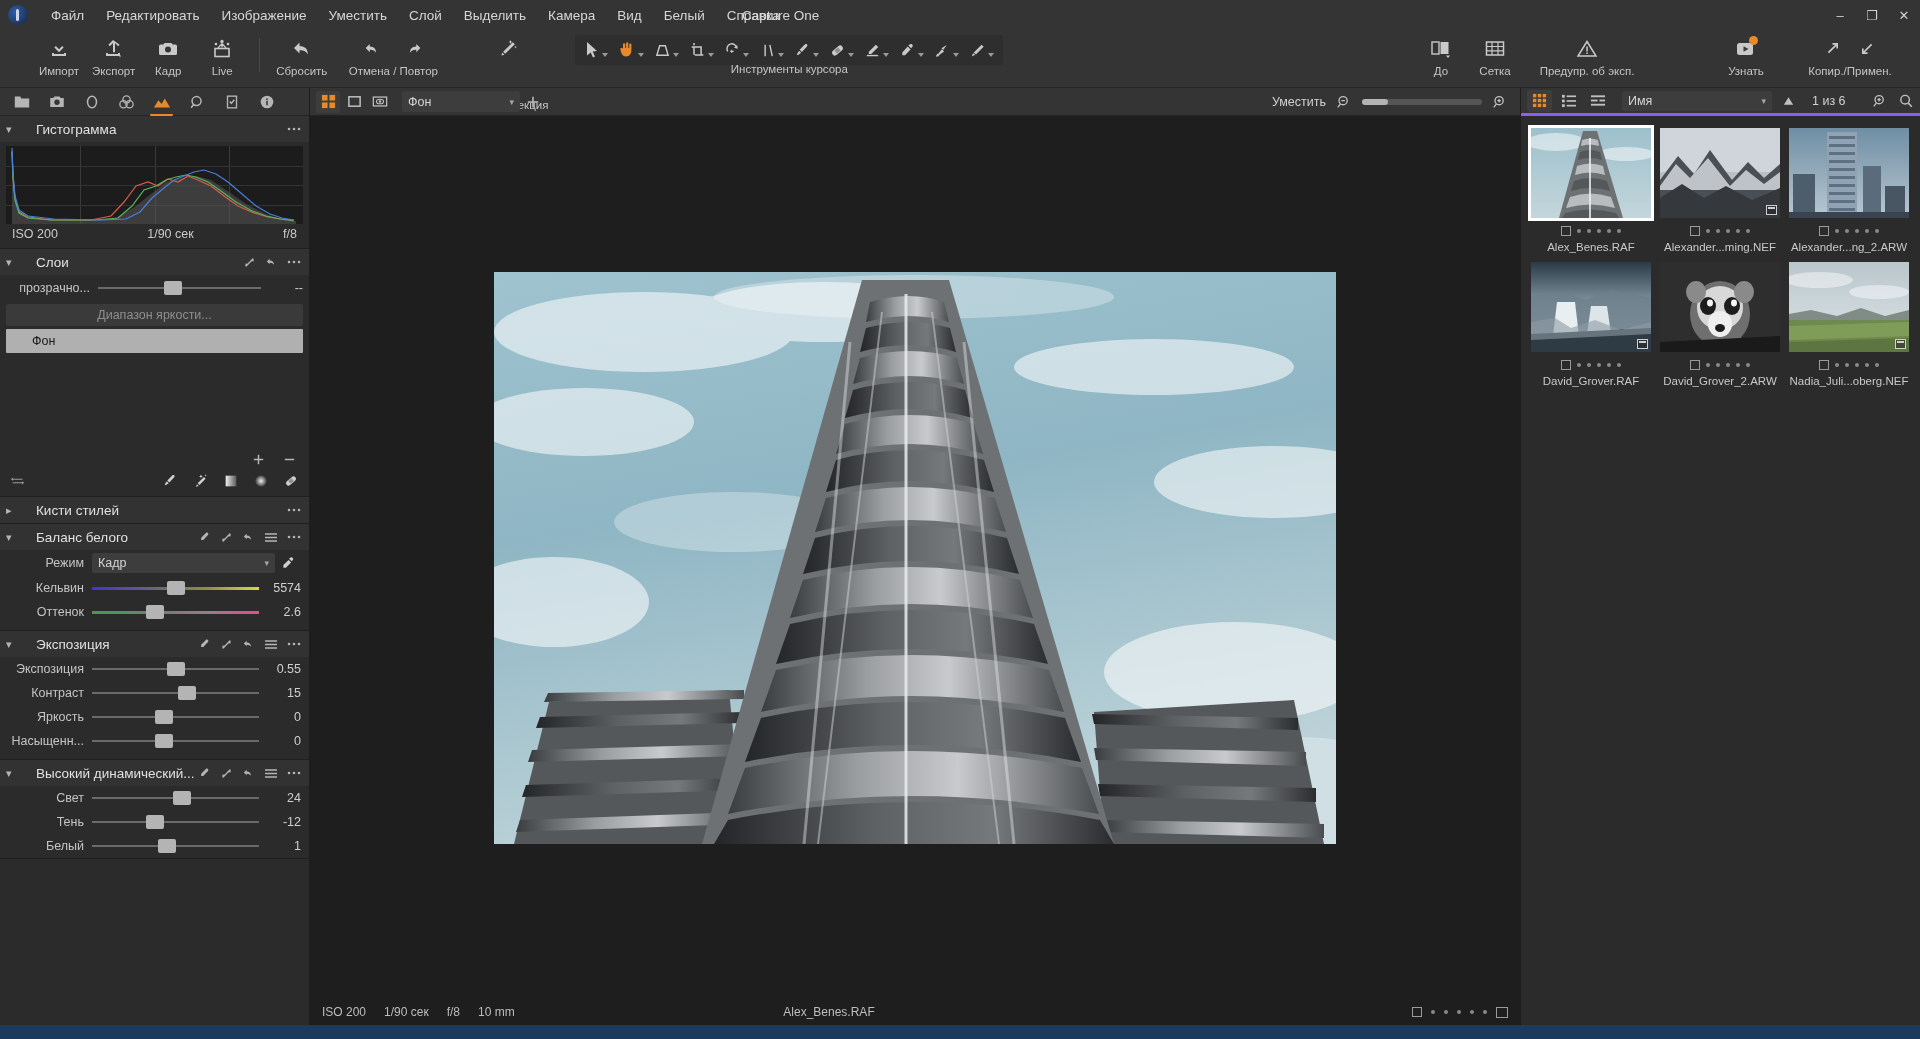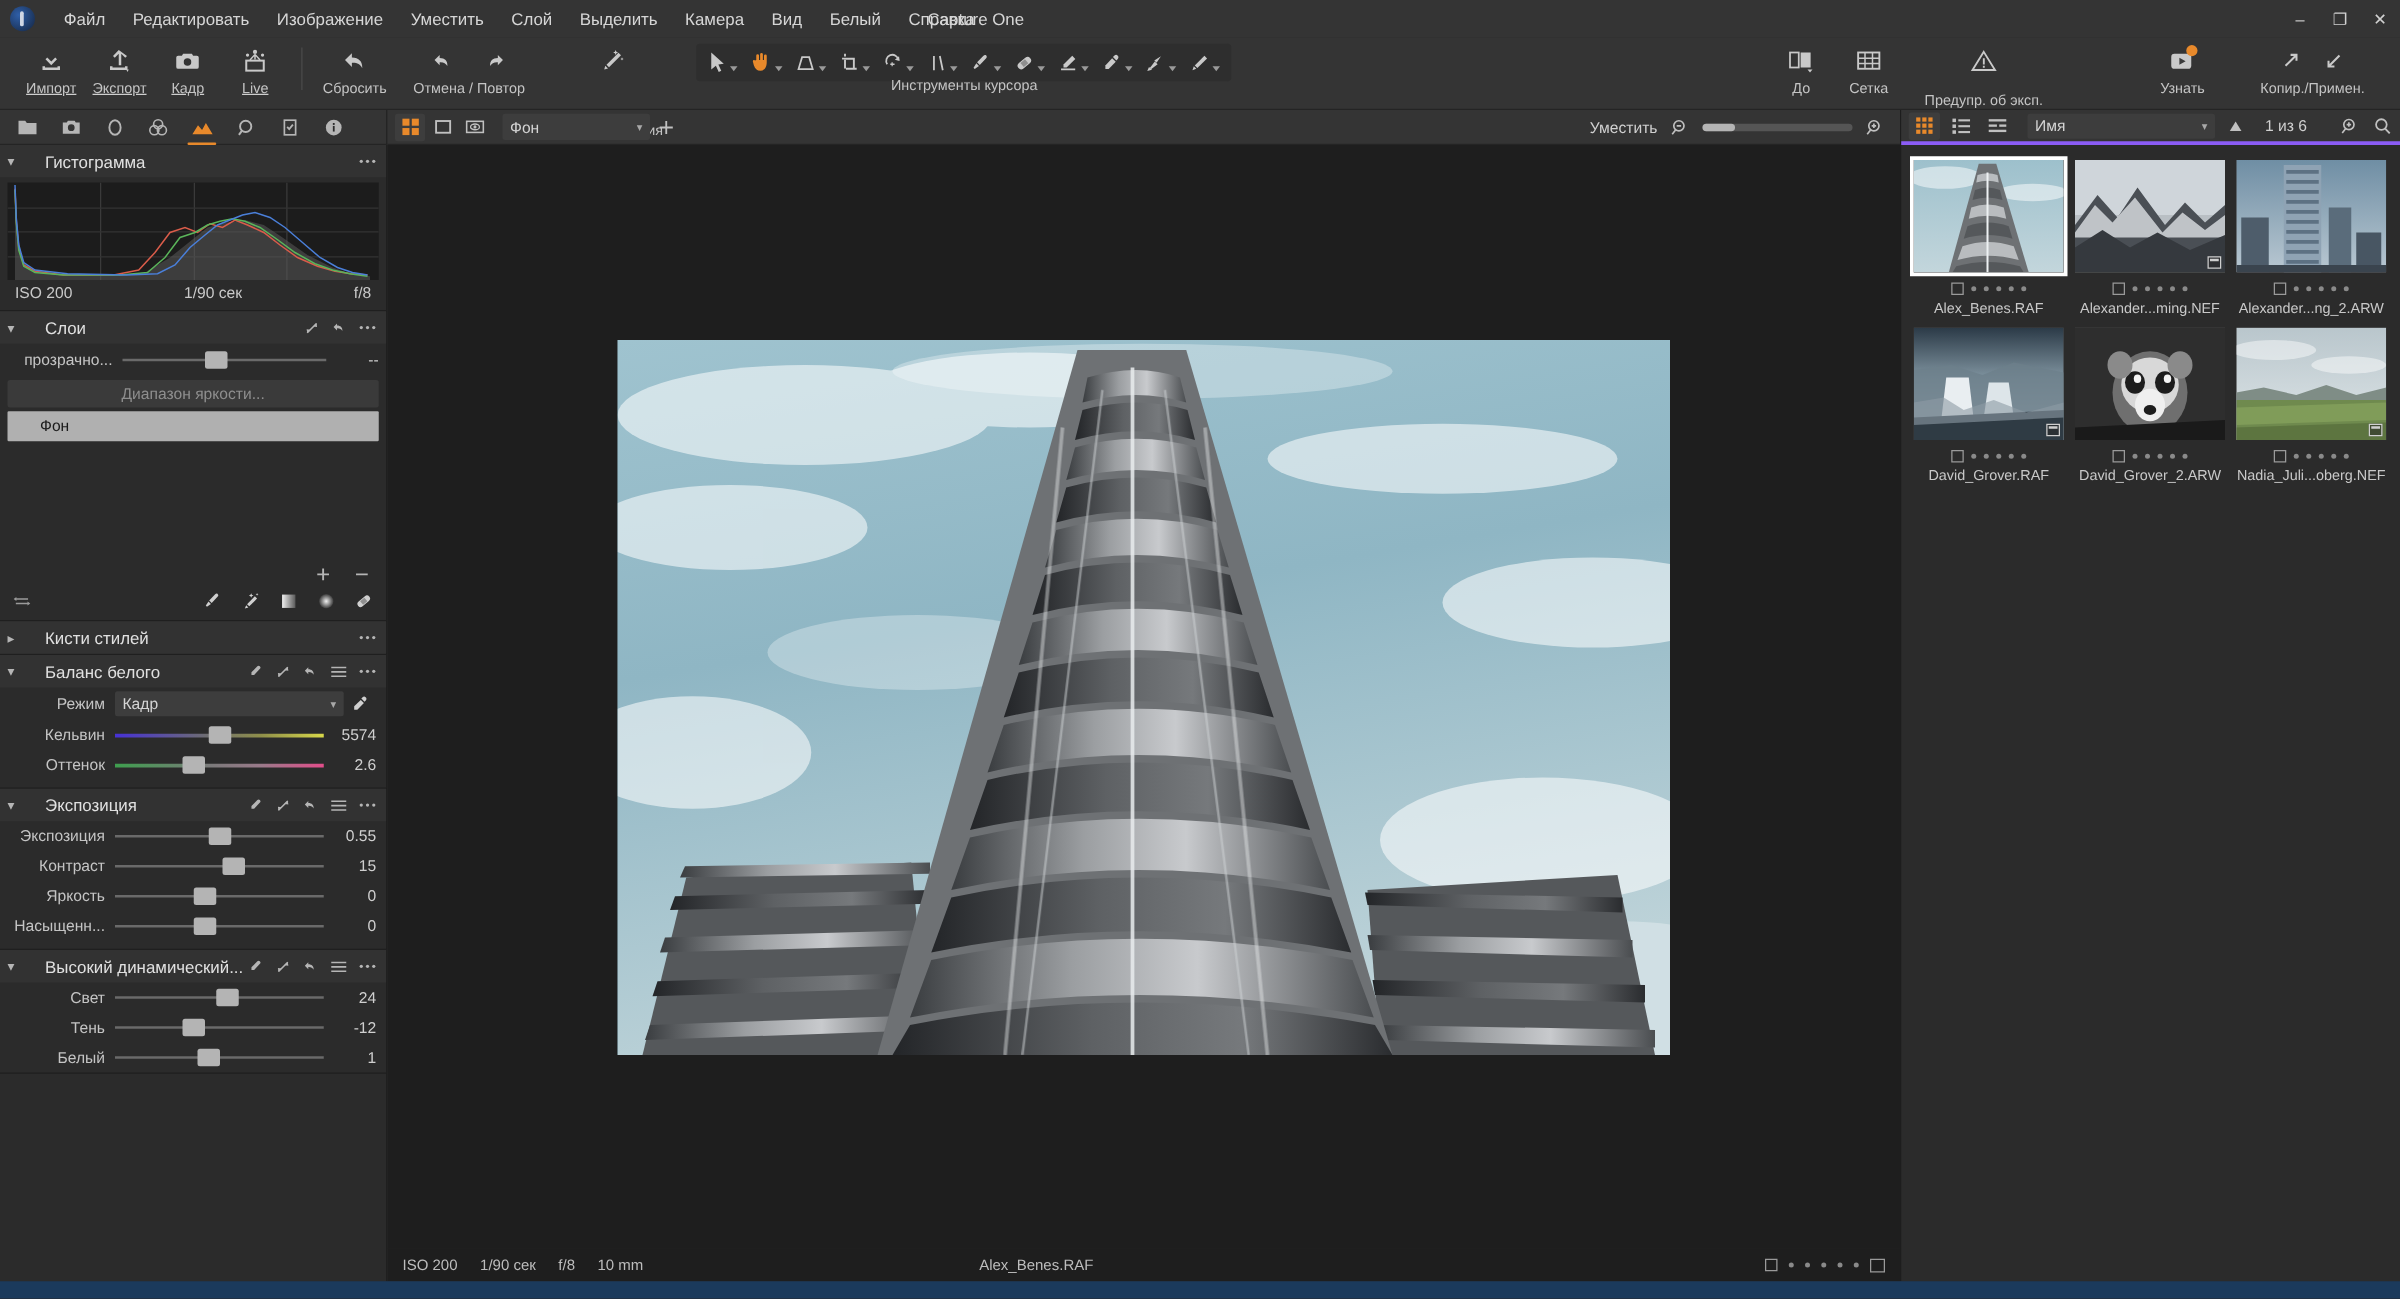--- a/index.html
+++ b/index.html
@@ -165,21 +165,21 @@
     <div class="apptitle">Capture One</div>
     <div class="winctl">
       <div class="winbtn">–</div>
       <div class="winbtn">❐</div>
       <div class="winbtn close">✕</div>
     </div>
   </div>
 
   <div class="toolbar">
 
-    <div class="tbgroup" style="margin-left:14px;text-decoration:underline;">
+    <div class="tbgroup" style="margin-left:32px;">
       <div class="tbitem">
         <div class="ic">
           <svg width="22" height="22" viewBox="0 0 22 22">
               <path fill="#c9c9c9" d="M11 2v9.2l-3.2-3.2-1.4 1.4L11 14.2 15.6 9.4l-1.4-1.4L11 11.2V2zM4 15v3h14v-3h-2v1H6v-1z"></path>
             </svg>
         </div>
         <div class="lbl">Импорт</div>
       </div>
       <div class="tbitem">
         <div class="ic">
@@ -350,21 +350,21 @@
       </div>
       <div class="tbitem">
         <div class="ic">
           <svg width="24" height="22" viewBox="0 0 24 22">
               <rect x="3.5" y="4" width="17" height="13" fill="none" stroke="#c9c9c9" stroke-width="1.5"></rect>
               <path stroke="#c9c9c9" stroke-width="1.2" d="M9 4v13M15 4v13M3.5 8.5h17M3.5 12.8h17"></path>
             </svg>
         </div>
         <div class="lbl">Сетка</div>
       </div>
-      <div class="tbitem" style="min-width:130px;gap:10px;">
+      <div class="tbitem" style="min-width:130px;">
         <div class="ic">
           <svg width="24" height="22" viewBox="0 0 24 22">
               <path fill="none" stroke="#c9c9c9" stroke-width="1.5" d="M12 3.5L21 18H3z"></path>
               <path fill="#c9c9c9" d="M11.3 8.5h1.5v5h-1.5zM11.3 14.6h1.5v1.5h-1.5z"></path>
             </svg>
         </div>
         <div class="lbl">Предупр. об эксп.</div>
       </div>
       <div class="tbitem" style="min-width:88px; margin-left:50px;">
         <div class="ic" style="position:relative;">

